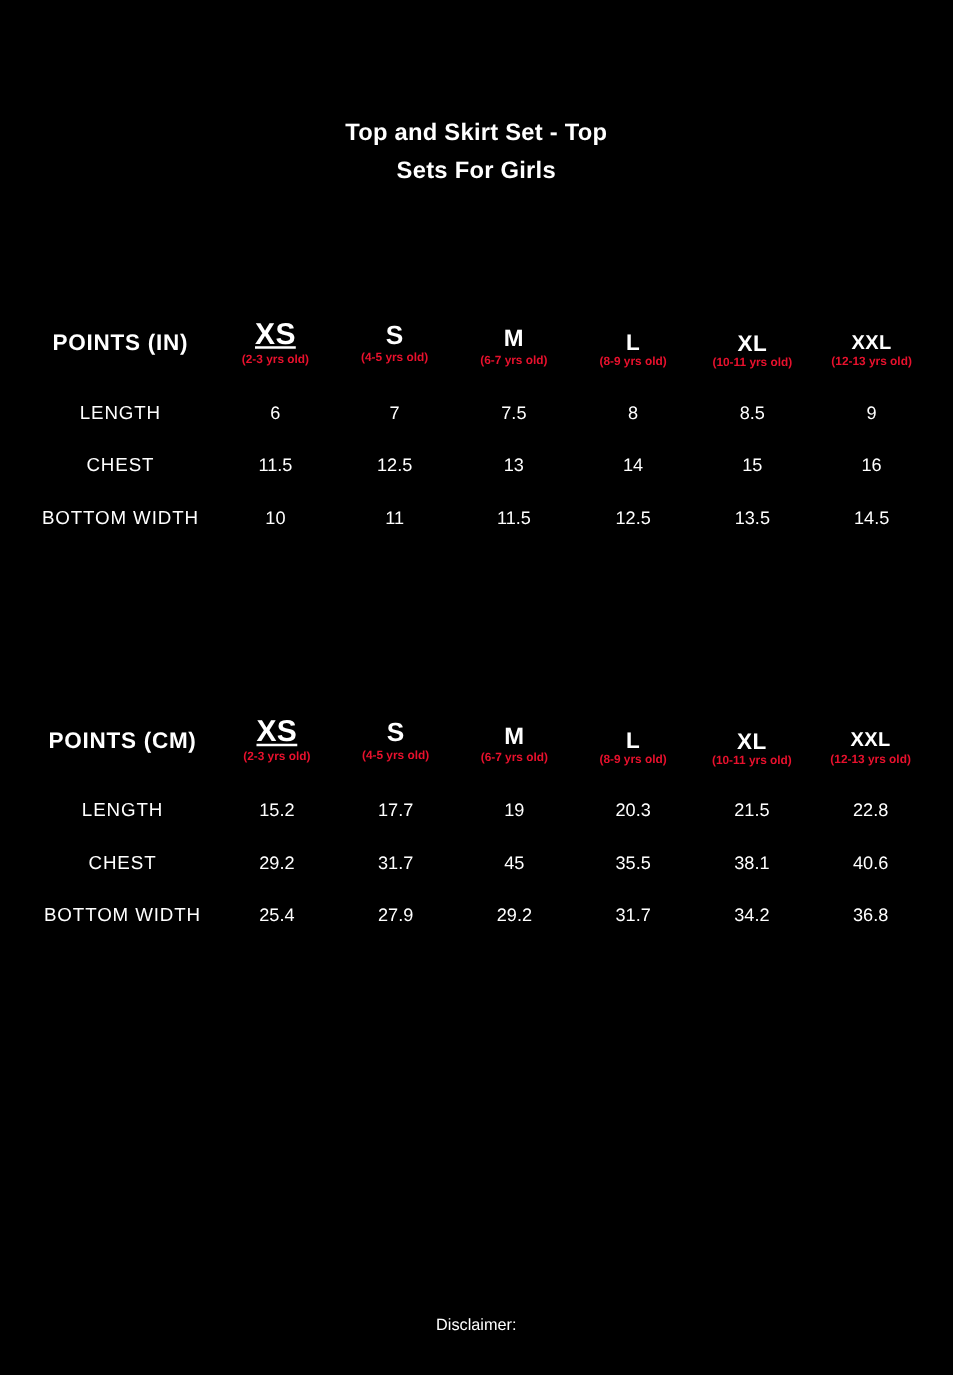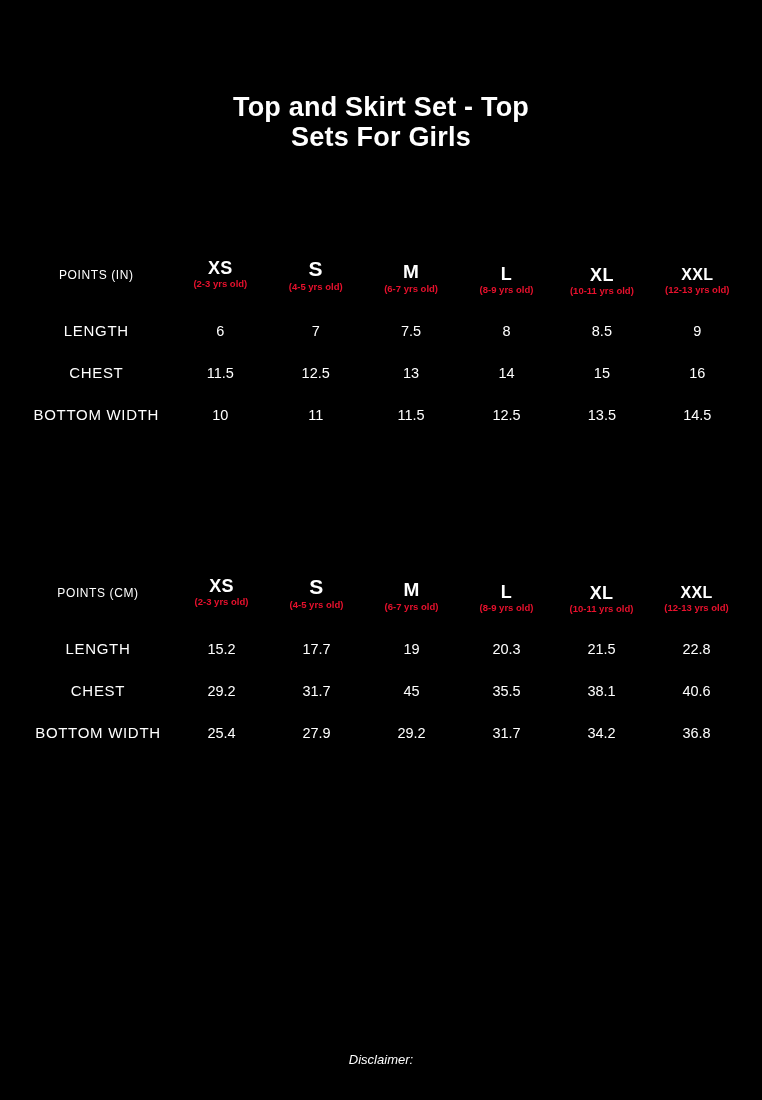--- a/index.html
+++ b/index.html
@@ -19,21 +19,21 @@
     position: relative;
     width: 762px;
     height: 1100px;
   }
   .title {
     position: absolute;
     top: 92px;
     left: 0;
     width: 762px;
     text-align: center;
-    font-size: 27px;
+    font-size: 19px;
     font-weight: bold;
     line-height: 30px;
     letter-spacing: 0.2px;
     color: #ffffff;
   }
   .title .line2 {
     display: block;
   }
 
   table.size-table {
@@ -66,22 +66,22 @@
     left: 22px;
     width: 722px;
   }
   #table-cm td.rowhead {
     width: 152px;
     text-align: center;
   }
   #table-cm td.col { width: 95px; }
 
   .hdr-points {
-    font-size: 12px;
-    font-weight: normal;
+    font-size: 18px;
+    font-weight: bold;
     letter-spacing: 0.6px;
     white-space: nowrap;
   }
   .hdr-cell {
     line-height: 1.05;
     white-space: nowrap;
   }
   .hdr-size {
     display: block;
     font-weight: bold;
@@ -102,41 +102,40 @@
   }
   .val {
     font-size: 14.5px;
   }
 
   
   tr.header-row td { height: 72px; }
   tr.data-row td { height: 42px; }
 
   
-  .s-xs  { font-size: 18px; }
+  .s-xs  { font-size: 24px; text-decoration: underline; }
   .s-s   { font-size: 21px; }
   .s-m   { font-size: 19px; }
   .s-l   { font-size: 18px; }
   .s-xl  { font-size: 18px; }
   .s-xxl { font-size: 16px; }
 
   
   .off1 { position: relative; top: 1px; }
   .off2 { position: relative; top: 4px; }
   .off3 { position: relative; top: 6px; }
   .off4 { position: relative; top: 7px; }
 
   .disclaimer {
     position: absolute;
     top: 1052px;
     left: 0;
     width: 762px;
     text-align: center;
     font-size: 13px;
-    font-style: italic;
     color: #ffffff;
   }
 </style>
 </head>
 <body>
 
 <div class="page">
 
   <div class="title">
     <span>Top and Skirt Set - Top</span>

